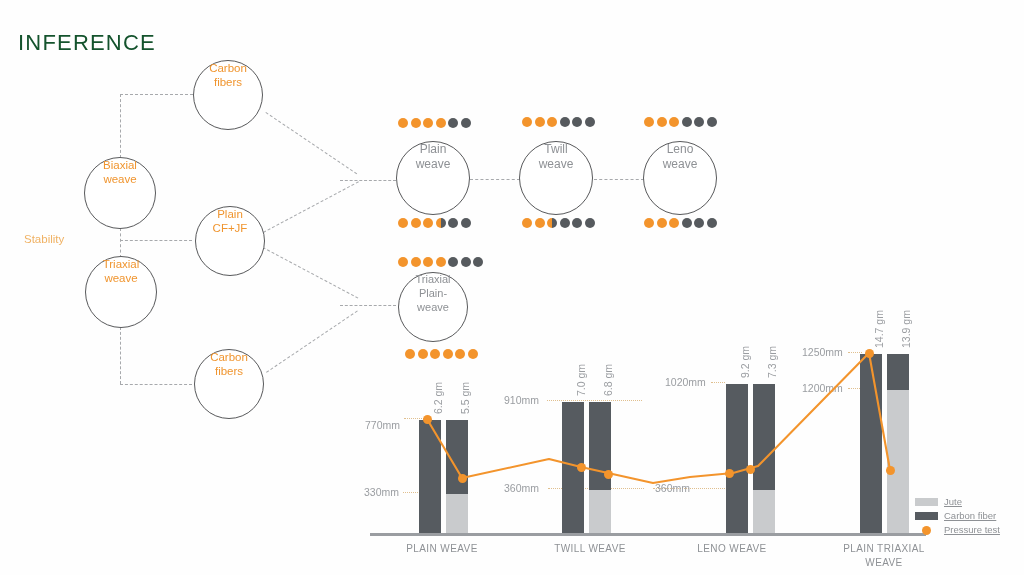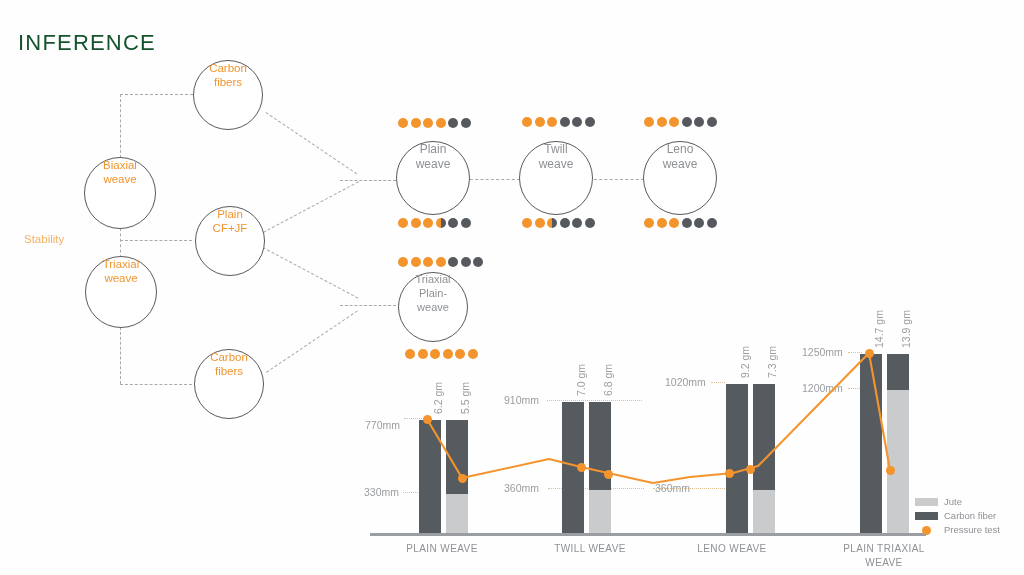--- a/index.html
+++ b/index.html
@@ -114,21 +114,21 @@
     line-height: 1.35;
   }
   #press-line { position: absolute; left: 0; top: 0; width: 1024px; height: 575px; pointer-events: none; }
   .pdot {
     position: absolute; width: 9px; height: 9px;
     border-radius: 50%; background: #f3942c; z-index: 6;
   }
 
   
   #legend { left: 915px; top: 496px; font-size: 9.5px; color: #8e9195; }
-  .leg-row { display: flex; align-items: center; gap: 6px; margin-bottom: 3px; height: 11px; }
+  .leg-row { display: flex; align-items: center; gap: 6px; margin-bottom: 3px; height: 11px; text-decoration: underline; }
   .leg-sw { width: 23px; height: 8px; }
   .leg-sw.jute { background: #c9cbcd; }
   .leg-sw.cf { background: #565b60; }
   .leg-sw.dotwrap { width: 23px; display: flex; justify-content: center; }
   .leg-dot { width: 9px; height: 9px; border-radius: 50%; background: #f3942c; }
 </style>
 </head>
 <body>
 
 <div id="stage">

